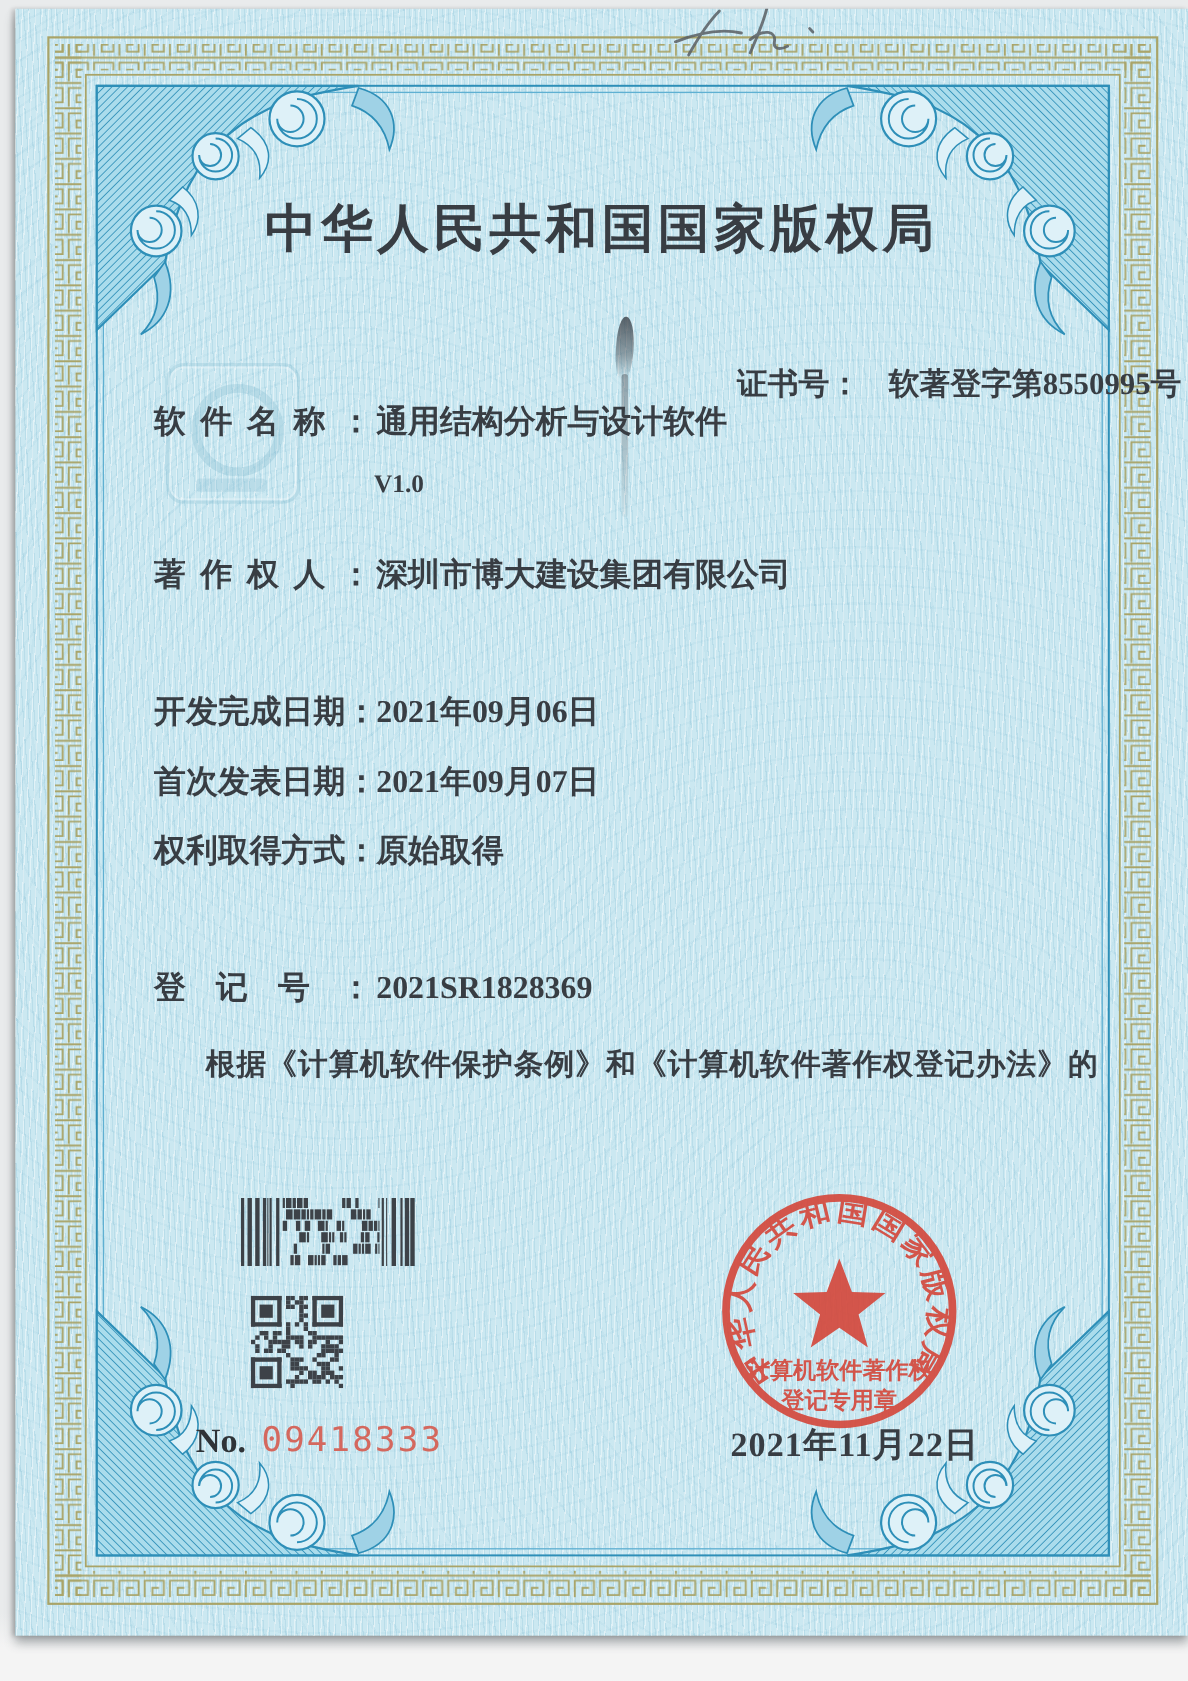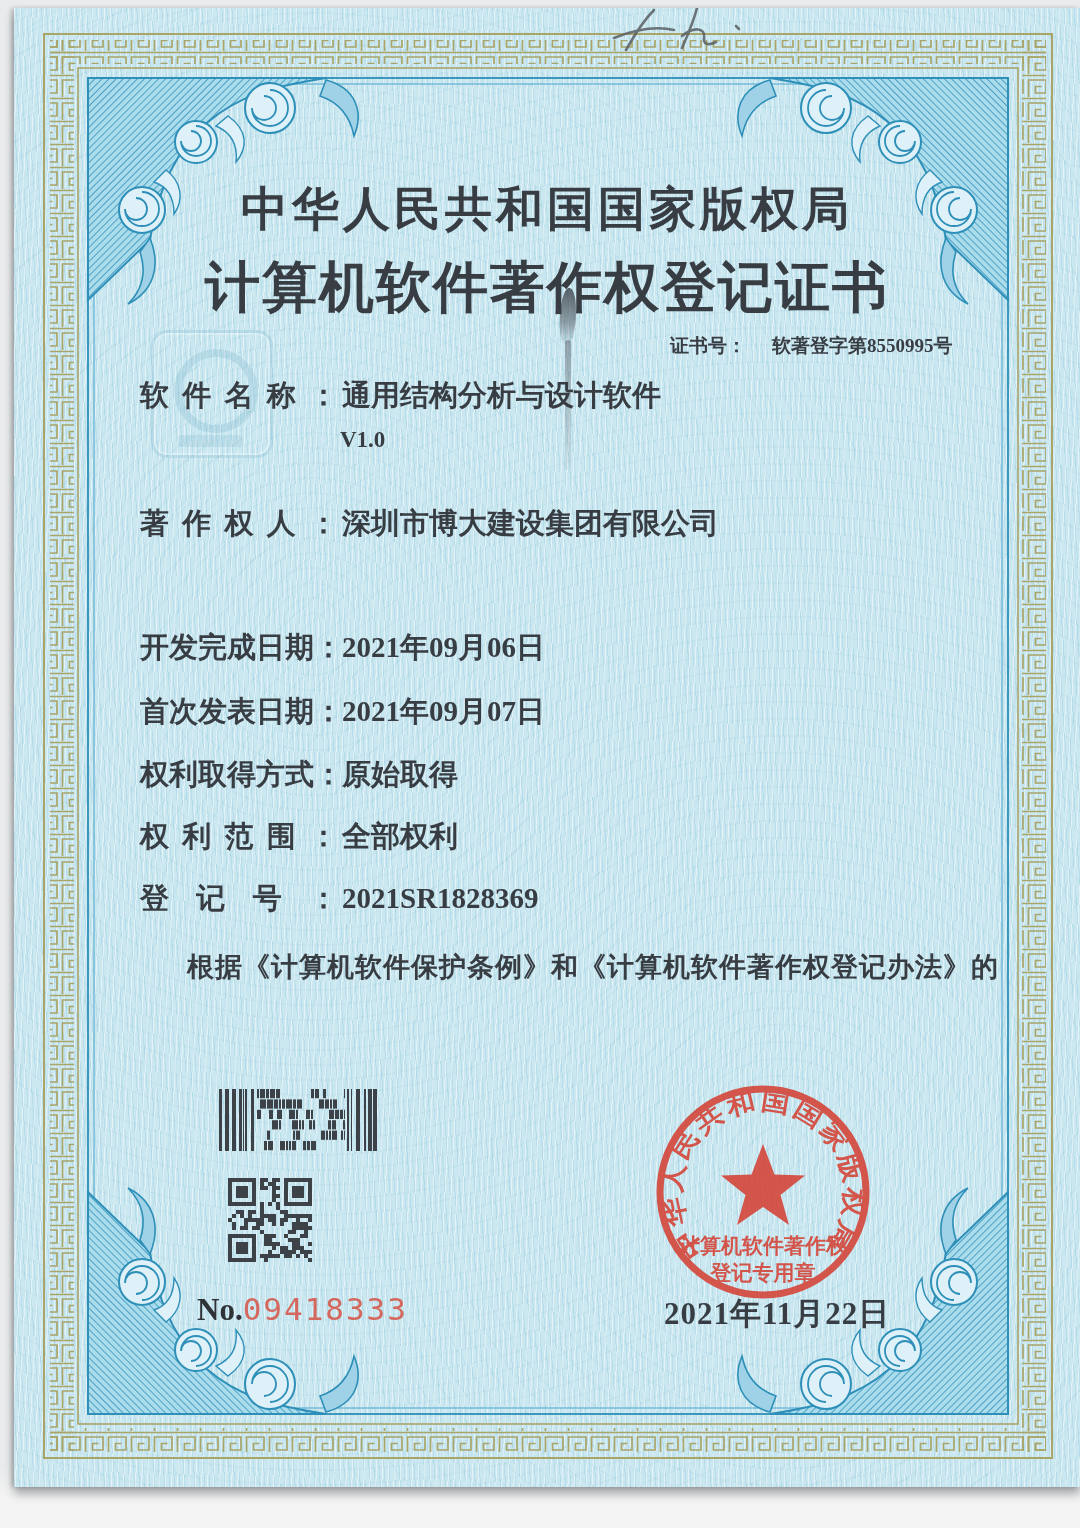--- a/index.html
+++ b/index.html
@@ -26,28 +26,28 @@
   .issuer{
     left:0;top:178px;width:100%;text-align:center;
     font-size:47px;font-weight:700;letter-spacing:4px;line-height:1;
   }
   .cert-title{
     left:0;top:252px;width:100%;text-align:center;
     font-size:55px;font-weight:700;letter-spacing:2px;line-height:1;
   }
   .certno{
     left:656px;top:328px;display:flex;gap:26px;
-    font-size:19px;font-weight:700;line-height:1;justify-content:flex-end;
+    font-size:28px;font-weight:700;line-height:1;justify-content:flex-end;
   }
   .row{left:126px;font-size:29px;font-weight:700;line-height:1.06;white-space:nowrap;}
   .row .lbl{display:inline-block;width:198px;text-align:justify;text-align-last:justify;margin-right:4px;}
   .row .val{display:inline-block;}
   .val2{left:326px;font-size:23px;font-weight:700;line-height:1;}
   .stmt{font-size:27px;font-weight:700;letter-spacing:1px;line-height:1;white-space:nowrap;}
-  .serial{left:183px;top:1286px;display:flex;align-items:flex-start;line-height:1;}
+  .serial{left:164px;top:1286px;display:flex;align-items:flex-start;gap:14px;line-height:1;}
   .serial .no{font-size:31px;font-weight:700;color:#2f3337;}
   .serial .num{font-size:31px;color:#d4685e;font-family:"DejaVu Sans Mono",monospace;letter-spacing:2px;}
   .seal-date{left:650px;top:1290px;font-size:31px;font-weight:700;letter-spacing:1px;line-height:1;}
   .smudge{
     left:546px;top:280px;width:16px;height:58px;border-radius:45% 55% 50% 50%;
     background:linear-gradient(#3a3f46 0%, rgba(58,63,70,.55) 60%, rgba(58,63,70,0) 100%);
     opacity:.8;transform:rotate(4deg);
   }
   .smudge-tail{
     left:551px;top:332px;width:6px;height:130px;border-radius:3px;
@@ -125,53 +125,49 @@
         <path d="M722 18 l3 3"></path>
       </g>
     </svg>
 
     <div class="abs emboss">
       <div class="ring"></div>
       <div class="cbar"></div>
     </div>
 
     <div class="abs issuer ink">中华人民共和国国家版权局</div>
-    <div class="abs cert-title ink">计算机软件著作权登记证书</div>
     <div class="abs smudge"></div>
     <div class="abs smudge-tail"></div>
 
     <div class="abs certno ink">
       <span>证书号：</span>
       <span>软著登字第8550995号</span>
     </div>
 
-    <div class="abs row ink" style="top:372px">
+    <div class="abs row ink" style="top:361px">
       <span class="lbl">软件名称：</span><span class="val">通用结构分析与设计软件</span>
     </div>
     <div class="abs val2 ink" style="top:420px">V1.0</div>
 
     <div class="abs row ink" style="top:500px">
       <span class="lbl">著作权人：</span><span class="val">深圳市博大建设集团有限公司</span>
     </div>
 
     <div class="abs row ink" style="top:624px">
       <span class="lbl">开发完成日期：</span><span class="val">2021年09月06日</span>
     </div>
 
     <div class="abs row ink" style="top:688px">
       <span class="lbl">首次发表日期：</span><span class="val">2021年09月07日</span>
     </div>
 
     <div class="abs row ink" style="top:751px">
       <span class="lbl">权利取得方式：</span><span class="val">原始取得</span>
     </div>
 
-    <div class="abs row ink" style="top:813px">
-      <span class="lbl">权利范围：</span><span class="val">全部权利</span>
-    </div>
 
     <div class="abs row ink" style="top:875px">
       <span class="lbl">登记号：</span><span class="val">2021SR1828369</span>
     </div>
 
     <div class="abs stmt ink" style="left:173px;top:946px">根据《计算机软件保护条例》和《计算机软件著作权登记办法》的</div>
 
     <svg class="abs" style="left:205px;top:1081px" width="164" height="62" viewBox="0 0 164 62" id="barcode-svg">
         <rect x="0" y="0" width="3" height="62" fill="#3d4248"></rect>
         <rect x="6" y="0" width="4" height="62" fill="#3d4248"></rect>

